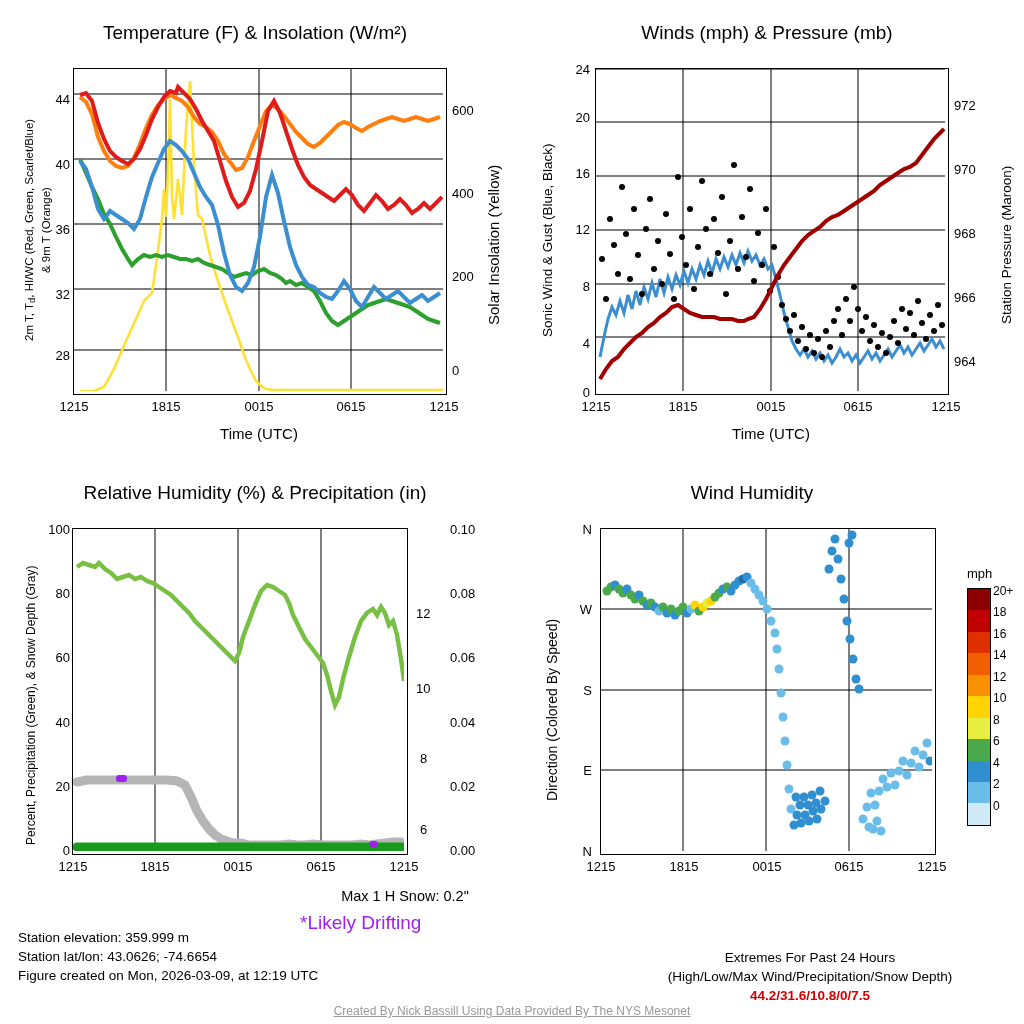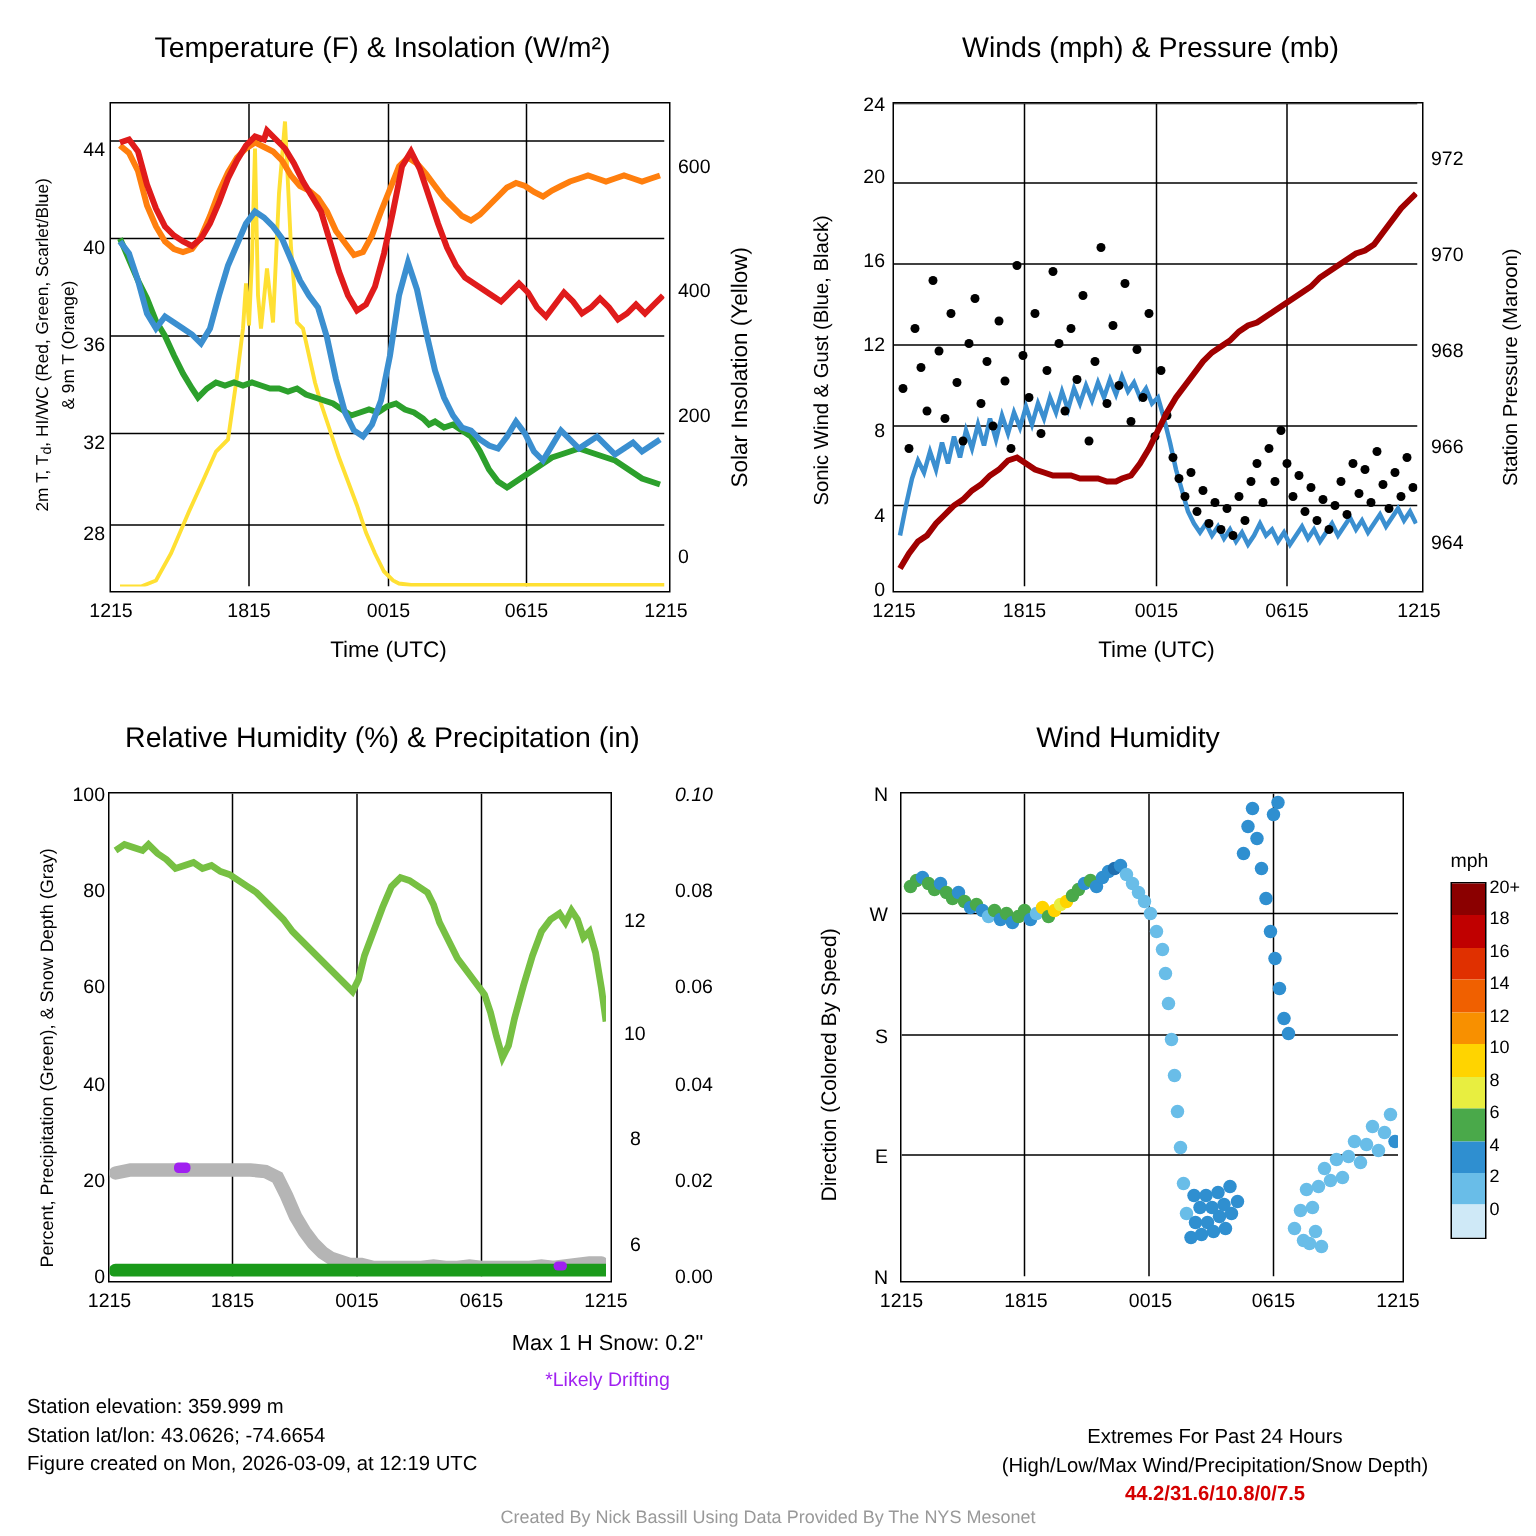--- a/index.html
+++ b/index.html
@@ -19,21 +19,21 @@
     writing-mode:vertical-rl;
     transform:rotate(180deg);
     white-space:nowrap;
     text-align:center;
   }
   .tick{font-size:13px;}
   .plotbox{position:absolute;border:1.5px solid #000;background:#fff;}
   svg{display:block;}
   .footer-left{position:absolute;font-size:13.5px;line-height:19px;}
   .footer-right{position:absolute;font-size:13.5px;line-height:19px;text-align:center;}
-  .credit{position:absolute;font-size:12px;color:#999;text-align:center;width:100%;}
+  .credit{position:absolute;font-size:12px;color:#999;text-align:center;width:100%;text-decoration:underline;}
   .purple{color:#a020f0;}
   .red-bold{color:#d40000;font-weight:bold;}
   .legend-title{font-size:13px;}
   .legend-tick{font-size:12px;}
 </style>
 </head>
 <body>
 
 <div class="panel" style="left:0;top:0;width:512px;height:455px;">
   <div class="title" style="position:absolute;left:20px;top:22px;width:470px;">Temperature (F) &amp; Insolation (W/m²)</div>
@@ -228,21 +228,21 @@
 
   <div class="vlabel" style="position:absolute;left:24px;top:95px;height:300px;font-size:12px;">Percent, Precipitation (Green), &amp; Snow Depth (Gray)</div>
 
   <div class="tick" style="position:absolute;left:42px;top:62px;width:28px;text-align:right;">100</div>
   <div class="tick" style="position:absolute;left:42px;top:126px;width:28px;text-align:right;">80</div>
   <div class="tick" style="position:absolute;left:42px;top:190px;width:28px;text-align:right;">60</div>
   <div class="tick" style="position:absolute;left:42px;top:255px;width:28px;text-align:right;">40</div>
   <div class="tick" style="position:absolute;left:42px;top:319px;width:28px;text-align:right;">20</div>
   <div class="tick" style="position:absolute;left:42px;top:383px;width:28px;text-align:right;">0</div>
 
-  <div class="tick" style="position:absolute;left:450px;top:62px;font-style:italic;">0.10</div>
+  <div class="tick" style="position:absolute;left:450px;top:62px;">0.10</div>
   <div class="tick" style="position:absolute;left:450px;top:126px;">0.08</div>
   <div class="tick" style="position:absolute;left:450px;top:190px;">0.06</div>
   <div class="tick" style="position:absolute;left:450px;top:255px;">0.04</div>
   <div class="tick" style="position:absolute;left:450px;top:319px;">0.02</div>
   <div class="tick" style="position:absolute;left:450px;top:383px;">0.00</div>
 
   <div class="tick" style="position:absolute;left:416px;top:146px;">12</div>
   <div class="tick" style="position:absolute;left:416px;top:221px;">10</div>
   <div class="tick" style="position:absolute;left:420px;top:291px;">8</div>
   <div class="tick" style="position:absolute;left:420px;top:362px;">6</div>
@@ -268,21 +268,21 @@
     </svg>
   </div>
 
   <div class="tick" style="position:absolute;left:52px;top:399px;width:42px;text-align:center;">1215</div>
   <div class="tick" style="position:absolute;left:134px;top:399px;width:42px;text-align:center;">1815</div>
   <div class="tick" style="position:absolute;left:217px;top:399px;width:42px;text-align:center;">0015</div>
   <div class="tick" style="position:absolute;left:300px;top:399px;width:42px;text-align:center;">0615</div>
   <div class="tick" style="position:absolute;left:383px;top:399px;width:42px;text-align:center;">1215</div>
 
   <div style="position:absolute;left:300px;top:428px;width:210px;font-size:14.5px;text-align:center;">Max 1 H Snow: 0.2"</div>
-  <div class="purple" style="position:absolute;left:300px;top:452px;width:210px;font-size:13px;text-align:center;">*Likely Drifting</div>
+  <div class="purple" style="position:absolute;left:300px;top:452px;width:210px;font-size:19px;text-align:left;">*Likely Drifting</div>
 </div>
 
 <div class="panel" style="left:512px;top:460px;width:512px;height:460px;">
   <div class="title" style="position:absolute;left:40px;top:22px;width:400px;">Wind Humidity</div>
 
   <div class="vlabel" style="position:absolute;left:32px;top:120px;height:260px;font-size:14px;">Direction (Colored By Speed)</div>
 
   <div class="tick" style="position:absolute;left:60px;top:62px;width:20px;text-align:right;">N</div>
   <div class="tick" style="position:absolute;left:60px;top:142px;width:20px;text-align:right;">W</div>
   <div class="tick" style="position:absolute;left:60px;top:223px;width:20px;text-align:right;">S</div>

